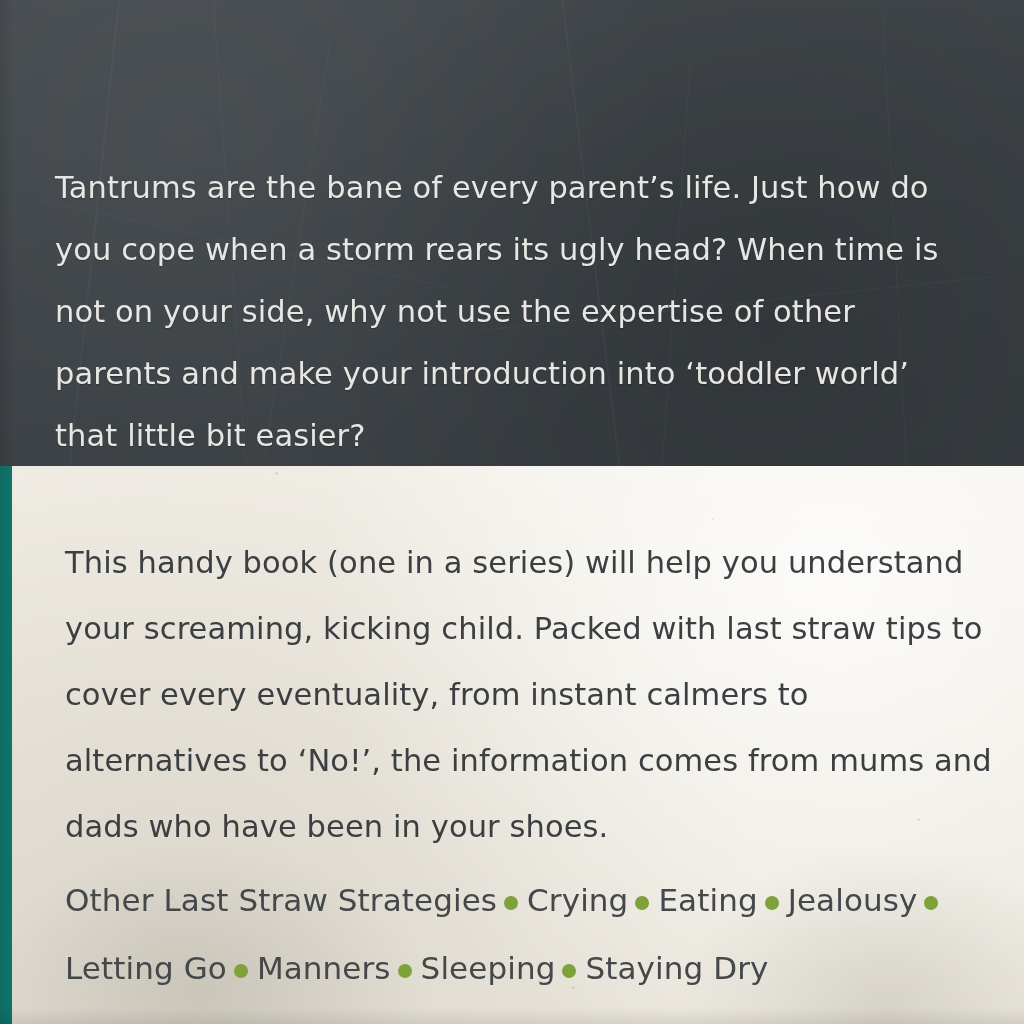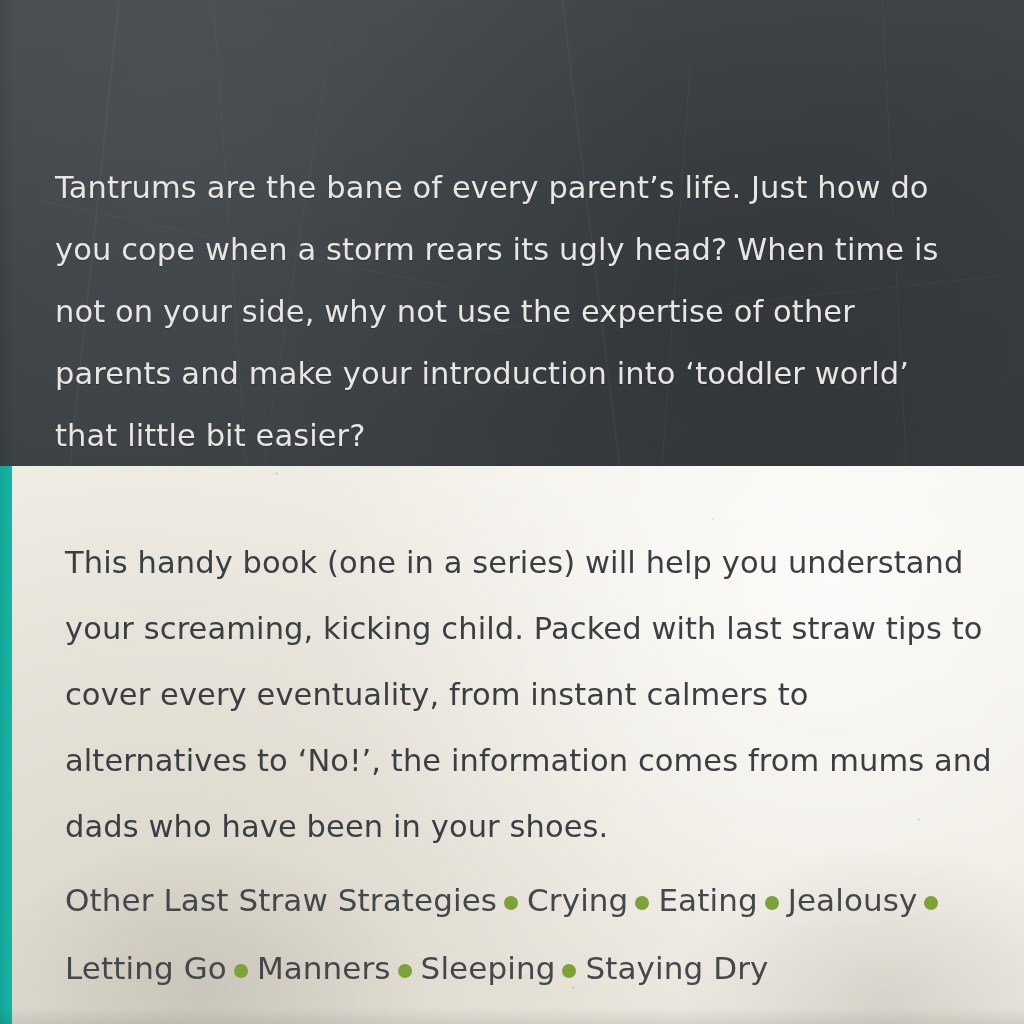--- a/index.html
+++ b/index.html
@@ -11,21 +11,21 @@
     height: 1024px;
     overflow: hidden;
     font-family: "DejaVu Sans", sans-serif;
     background: #ffffff;
   }
 
   .page {
     position: relative;
     width: 1024px;
     height: 1024px;
-    background: #14b8a6;
+    background: #0f766e;
     overflow: hidden;
   }
 
   
   .top-panel {
     position: absolute;
     left: 0;
     top: 0;
     width: 1024px;
     height: 466px;

